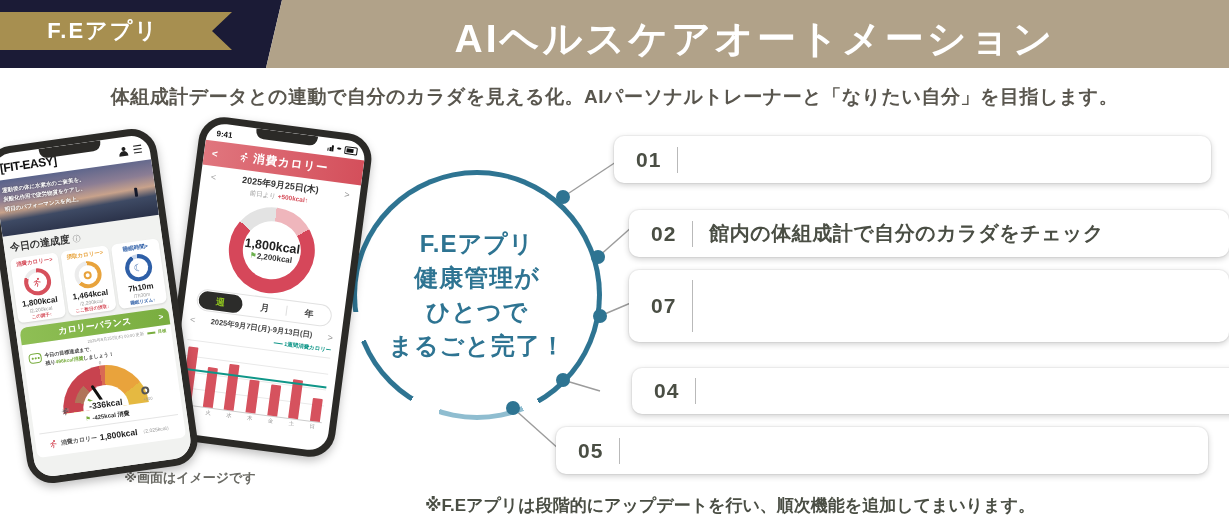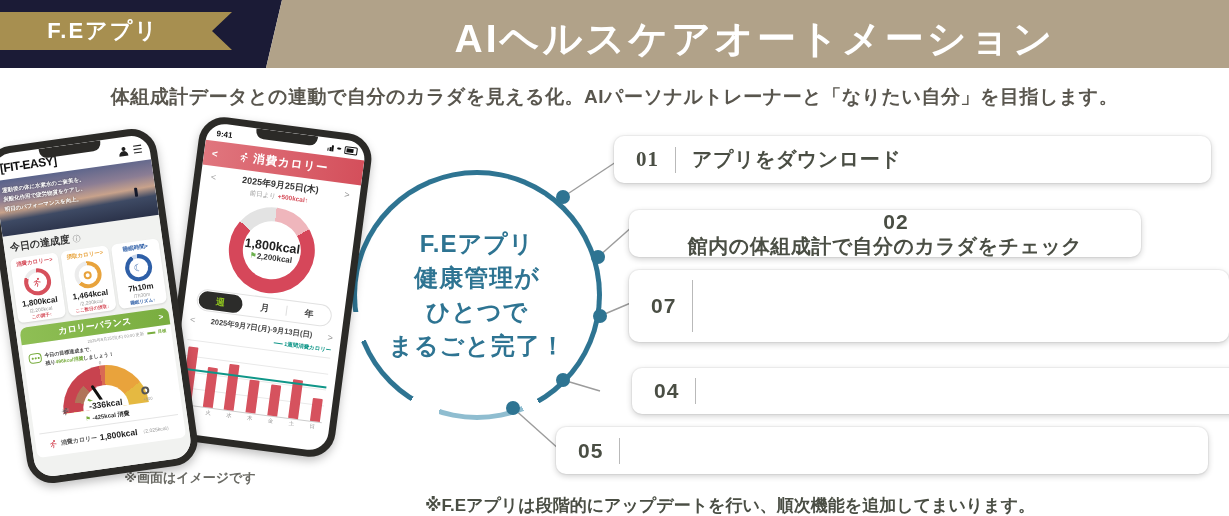--- a/index.html
+++ b/index.html
@@ -185,26 +185,25 @@
       <div>ひとつで</div>
       <div>まるごと完了！</div>
     </div>
   </div>
   <div class="dot" style="left:556px;top:190px;"></div>
   <div class="dot" style="left:591px;top:250px;"></div>
   <div class="dot" style="left:593px;top:309px;"></div>
   <div class="dot" style="left:556px;top:373px;"></div>
   <div class="dot" style="left:506px;top:401px;"></div>
 
-  <div class="step" style="left:614px;top:136px;width:597px;height:47px;font-family:Liberation Serif, serif;">
+  <div class="step" style="left:614px;top:136px;width:597px;height:47px;">
     <span class="num">01</span>
     <span class="sep"></span>
-    <span class="lbl">アプリをダウンロード</span>
-  </div>
-  <div class="step" style="left:629px;top:210px;width:512px;height:47px;flex-direction:column;">
+  </div>
+  <div class="step" style="left:629px;top:210px;width:600px;height:47px;">
     <span class="num">02</span>
     <span class="sep"></span>
     <span class="lbl">館内の体組成計で自分のカラダをチェック</span>
   </div>
   <div class="step tall" style="left:629px;top:270px;width:600px;height:72px;">
     <span class="num">07</span>
     <span class="sep"></span>
   </div>
   <div class="step" style="left:632px;top:368px;width:614px;height:46px;">
     <span class="num">04</span>

